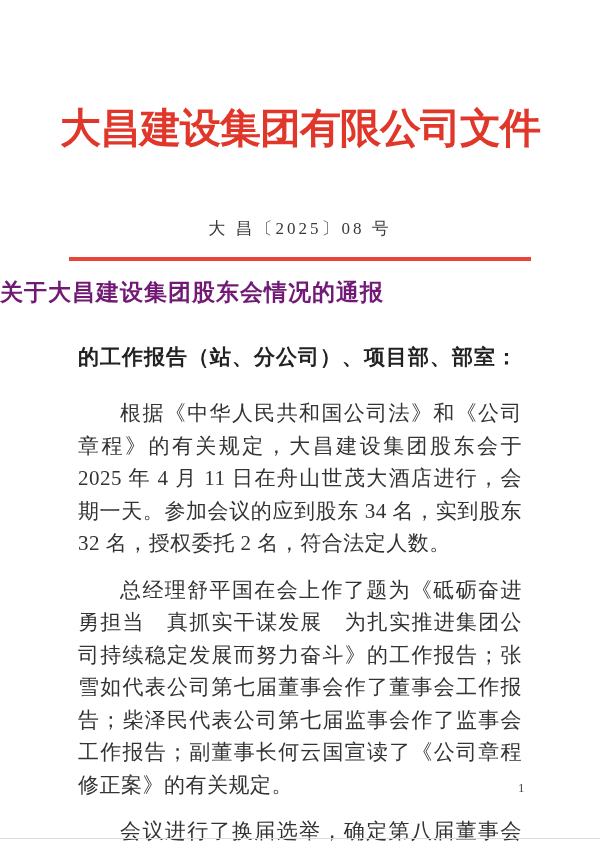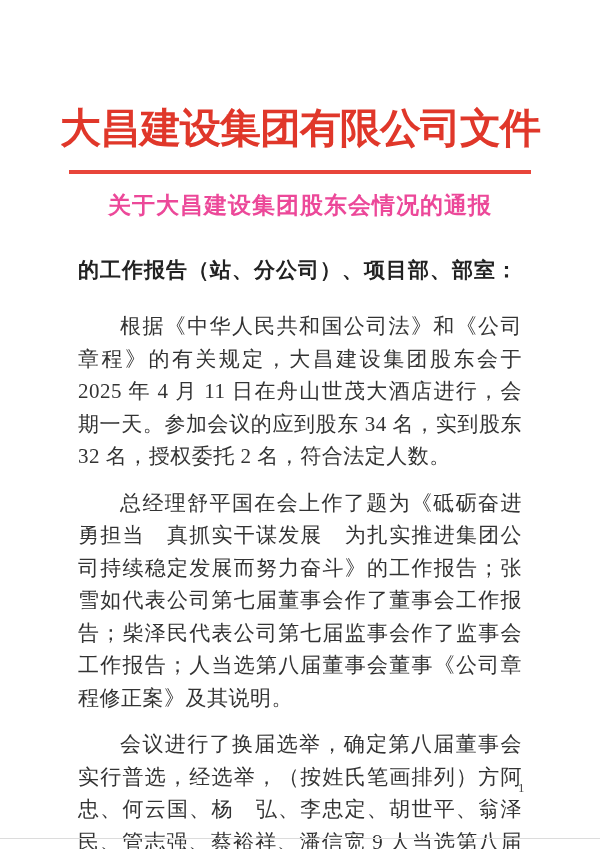--- a/index.html
+++ b/index.html
@@ -33,25 +33,24 @@
     color: #3a3a3a;
   }
   .red-rule {
     margin: 17px auto 0 auto;
     width: 462px;
     height: 4px;
     background: #e8453a;
   }
   .doc-title {
     margin-top: 16px;
-    text-align: center;
     font-size: 23px;
     font-weight: 700;
     letter-spacing: 1px;
-    color: #ec4899;
+    color: #701a75;
   }
   .body-block {
     margin: 38px auto 0 auto;
     width: 444px;
     color: #2f2f2f;
   }
   .addressee {
     font-size: 21px;
     font-weight: 700;
     letter-spacing: 1px;
@@ -84,31 +83,32 @@
     background: #dcdcdc;
   }
 </style>
 </head>
 <body>
 
 <div class="page">
 
   <div class="letterhead">大昌建设集团有限公司文件</div>
 
+  <div class="doc-number">大  昌〔2025〕08 号</div>
 
   <div class="red-rule"></div>
 
   <div class="doc-title">关于大昌建设集团股东会情况的通报</div>
 
   <div class="body-block">
     <div class="addressee">的工作报告（站、分公司）、项目部、部室：</div>
 
     <div class="paragraphs">
       <p>根据《中华人民共和国公司法》和《公司章程》的有关规定，大昌建设集团股东会于 2025 年 4 月 11 日在舟山世茂大酒店进行，会期一天。参加会议的应到股东 34 名，实到股东 32 名，授权委托 2 名，符合法定人数。</p>
-      <p>总经理舒平国在会上作了题为《砥砺奋进勇担当　真抓实干谋发展　为扎实推进集团公司持续稳定发展而努力奋斗》的工作报告；张雪如代表公司第七届董事会作了董事会工作报告；柴泽民代表公司第七届监事会作了监事会工作报告；人当选第八届董事会董事《公司章程修正案》及其说明。</p>
+      <p>总经理舒平国在会上作了题为《砥砺奋进勇担当　真抓实干谋发展　为扎实推进集团公司持续稳定发展而努力奋斗》的工作报告；张雪如代表公司第七届董事会作了董事会工作报告；柴泽民代表公司第七届监事会作了监事会工作报告；副董事长何云国宣读了《公司章程修正案》的有关规定。</p>
       <p>会议进行了换届选举，确定第八届董事会实行普选，经选举，（按姓氏笔画排列）方阿忠、何云国、杨　弘、李忠定、胡世平、翁泽民、管志强、蔡裕祥、潘信宽 9 人当选第八届董事会董事。</p>
     </div>
   </div>
 
   <div class="page-number">1</div>
 
   <div class="page-edge"></div>
 
 </div>
 

